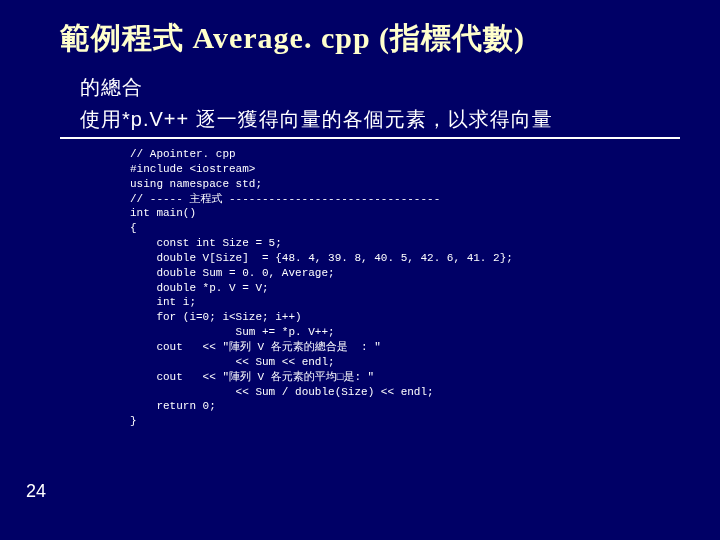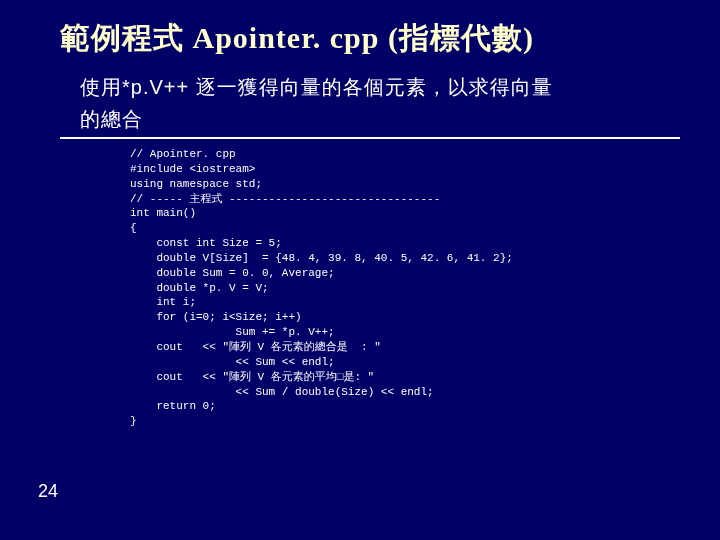--- a/index.html
+++ b/index.html
@@ -40,34 +40,34 @@
   .code {
     color: #FFFFFF;
     font-family: "Courier New", monospace;
     font-size: 11px;
     line-height: 1.35;
     white-space: pre;
     margin-left: 70px;
   }
   .page-num {
     position: absolute;
-    left: 38px;
+    left: 26px;
     bottom: 38px;
     color: #FFFFFF;
     font-size: 18px;
     font-family: Arial, sans-serif;
   }
 </style>
 </head>
 <body>
 
 <div class="slide">
-  <div class="title">範例程式  Apointer. cpp (指標代數)</div>
+  <div class="title">範例程式  Average. cpp (指標代數)</div>
+  <div class="subtitle">的總合</div>
   <div class="subtitle">使用*p.V++ 逐一獲得向量的各個元素，以求得向量</div>
-  <div class="subtitle">的總合</div>
   <hr class="divider">
   <div class="code"><span>// Apointer. cpp</span>
 <span>#include &lt;iostream&gt;</span>
 <span>using namespace std;</span>
 <span>// ----- 主程式 --------------------------------</span>
 <span>int main()</span>
 <span>{</span>
 <span>    const int Size = 5;</span>
 <span>    double V[Size]  = {48. 4, 39. 8, 40. 5, 42. 6, 41. 2};</span>
 <span>    double Sum = 0. 0, Average;</span>

